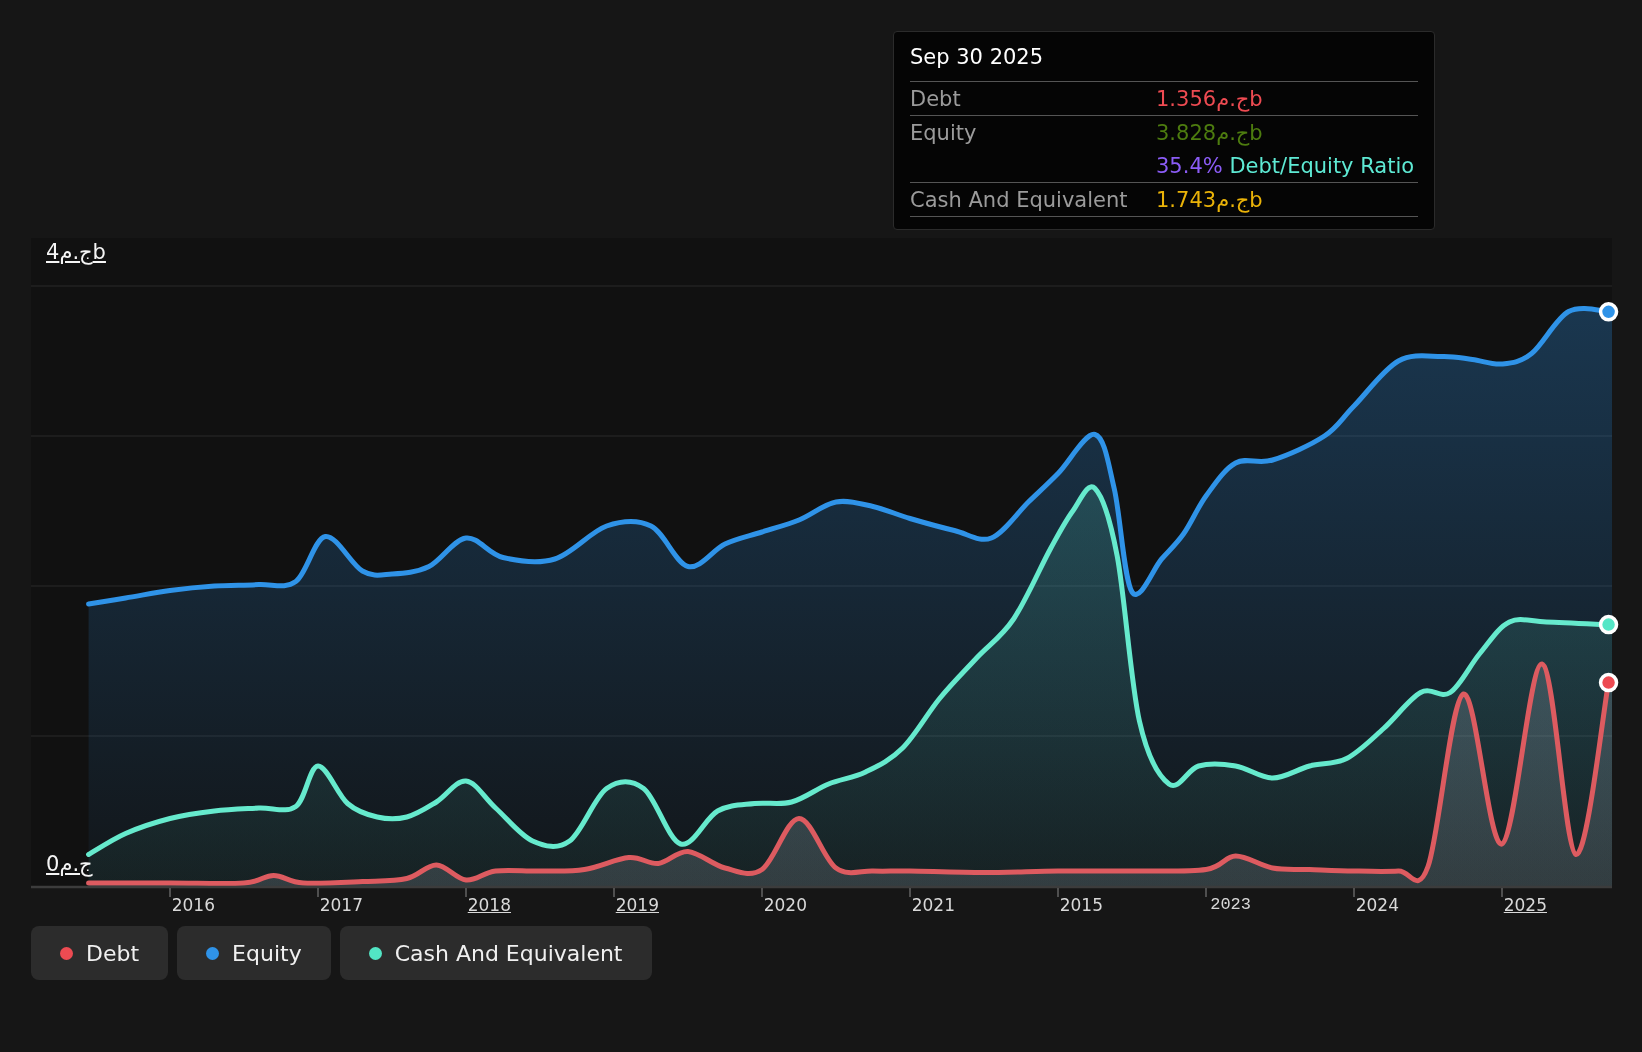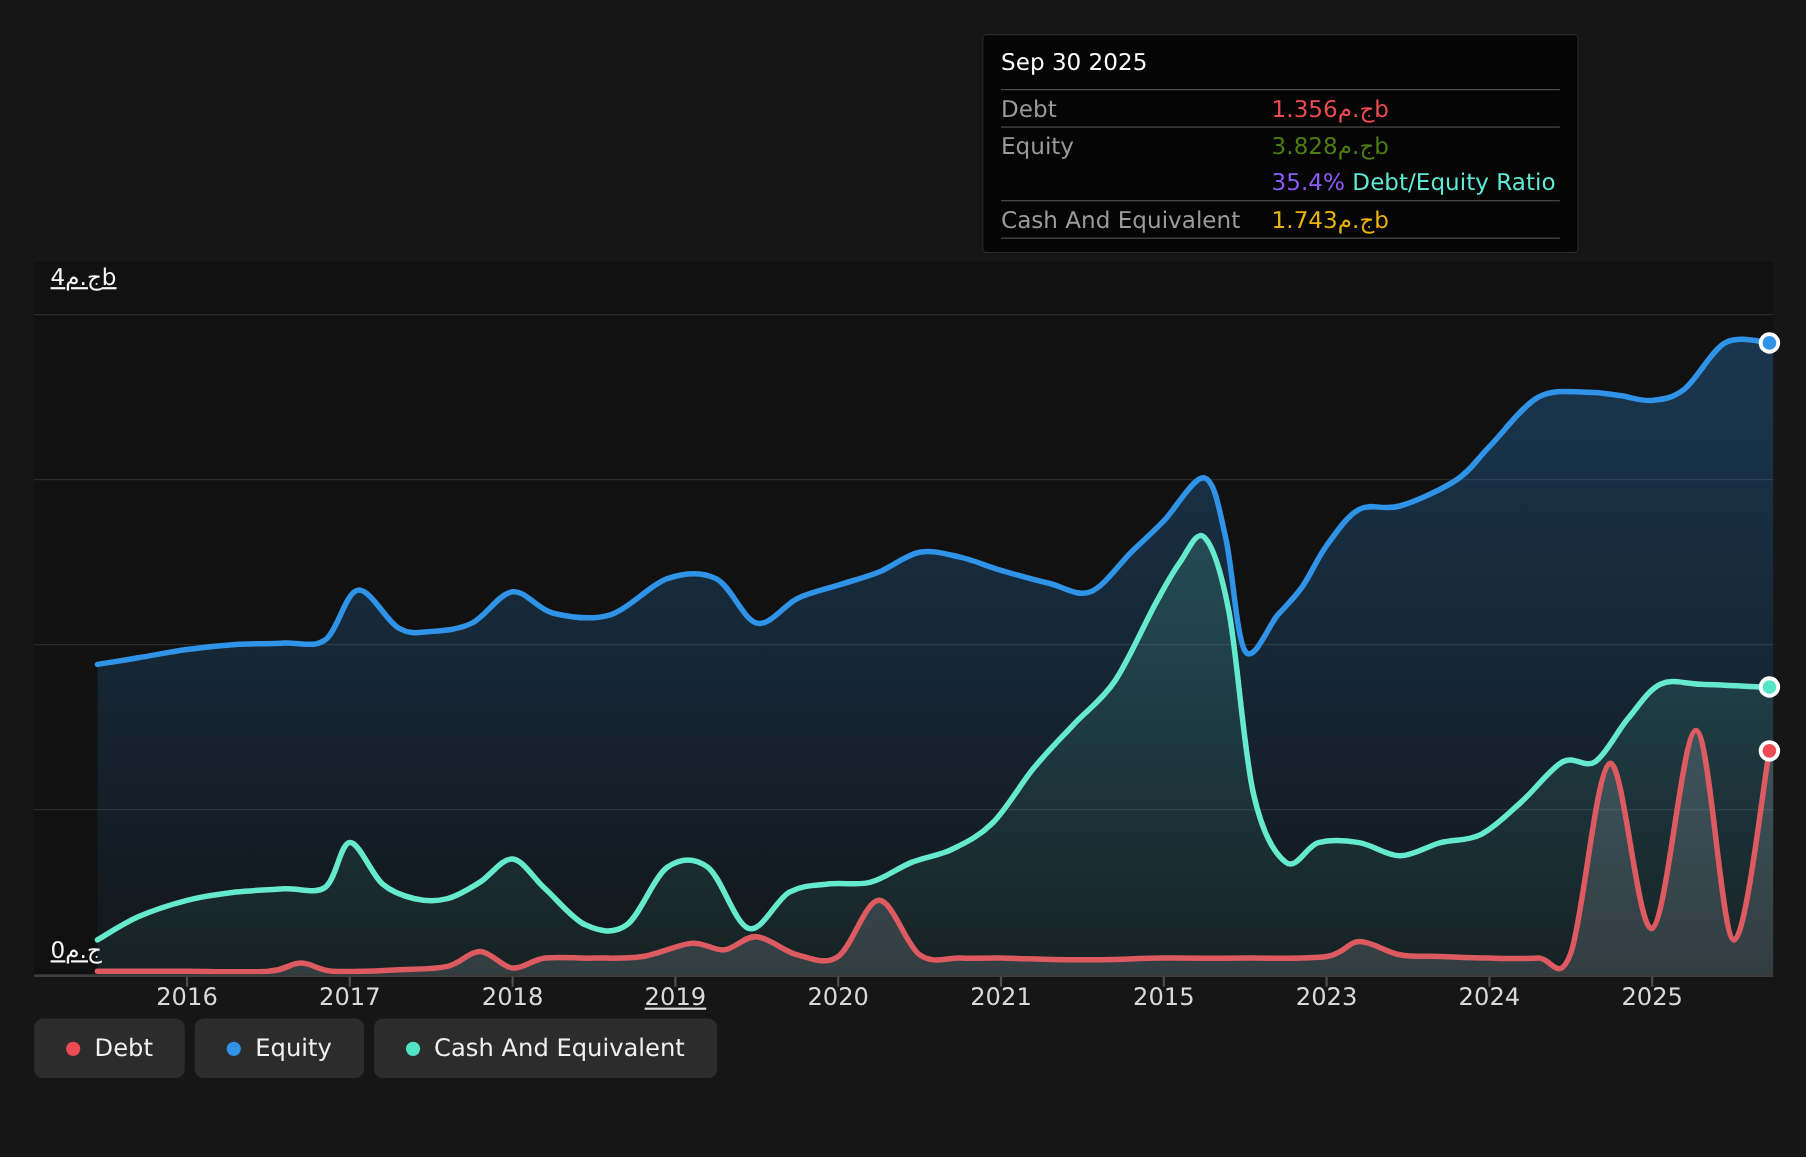--- a/index.html
+++ b/index.html
@@ -7,22 +7,22 @@
     position:relative;width:1642px;height:1052px;overflow:hidden;
     background:#161616;
     font-family:"DejaVu Sans","Liberation Sans",sans-serif;
     -webkit-font-smoothing:antialiased;
   }
   .chart-svg{position:absolute;left:0;top:0;}
   
   .y-label{position:absolute;left:46px;color:#f5f5f5;font-size:21px;white-space:nowrap;text-decoration:underline;}
   .y-label.top{top:240px;}
   .y-label.zero{top:852px;}
-  .x-tick-label{position:absolute;top:895px;width:90px;margin-left:-45px;text-align:center;
-    color:#d9d9d9;font-size:22px;}
+  .x-tick-label{position:absolute;top:895px;width:90px;margin-left:-45px;text-align:right;
+    color:#d9d9d9;font-size:17px;}
   
   .tooltip{
     position:absolute;left:893px;top:31px;width:542px;box-sizing:border-box;
     background:#050505;border:1px solid #2b2b2b;border-radius:4px;
     padding:0 16px 12px 16px;z-index:5;
   }
   .tt-title{color:#ffffff;font-size:21px;padding:13px 0 12px 0;border-bottom:1px solid #555;}
   .tt-row{display:flex;align-items:center;height:33px;font-size:21px;}
   .tt-row.bordered{border-bottom:1px solid #555;}
   .tt-label{width:246px;flex:none;color:#9b9b9b;}
@@ -87,28 +87,28 @@
       <circle cx="1608.560000000004" cy="624.55" r="8" fill="#55e6c6" stroke="#ffffff" stroke-width="3.5"></circle>
       <circle cx="1608.560000000004" cy="682.6" r="8" fill="#ed4a51" stroke="#ffffff" stroke-width="3.5"></circle>
     </svg>
 
   <div class="y-label top">4ج.مb</div>
   <div class="y-label zero">0ج.م</div>
 
   <div id="xLabels">
       <div class="x-tick-label" style="left: 170px;">2016</div>
       <div class="x-tick-label" style="left: 318px;">2017</div>
-      <div class="x-tick-label" style="left: 466px;">2018</div>
+      <div class="x-tick-label" style="left: 466px; text-decoration: underline;">2018</div>
       <div class="x-tick-label" style="left: 614px; text-decoration: underline;">2019</div>
       <div class="x-tick-label" style="left: 762px;">2020</div>
       <div class="x-tick-label" style="left: 910px;">2021</div>
       <div class="x-tick-label" style="left: 1058px;">2015</div>
-      <div class="x-tick-label" style="left: 1206px;">2023</div>
+      <div class="x-tick-label" style="left: 1206px; font-family: Liberation Mono, monospace;">2023</div>
       <div class="x-tick-label" style="left: 1354px;">2024</div>
-      <div class="x-tick-label" style="left: 1502px;">2025</div>
+      <div class="x-tick-label" style="left: 1502px; text-decoration: underline;">2025</div>
     </div>
 
   <div class="tooltip">
     <div class="tt-title">Sep 30 2025</div>
     <div class="tt-row bordered">
       <span class="tt-label">Debt</span>
       <span class="tt-value red">1.356ج.مb</span>
     </div>
     <div class="tt-row">
       <span class="tt-label">Equity</span>

